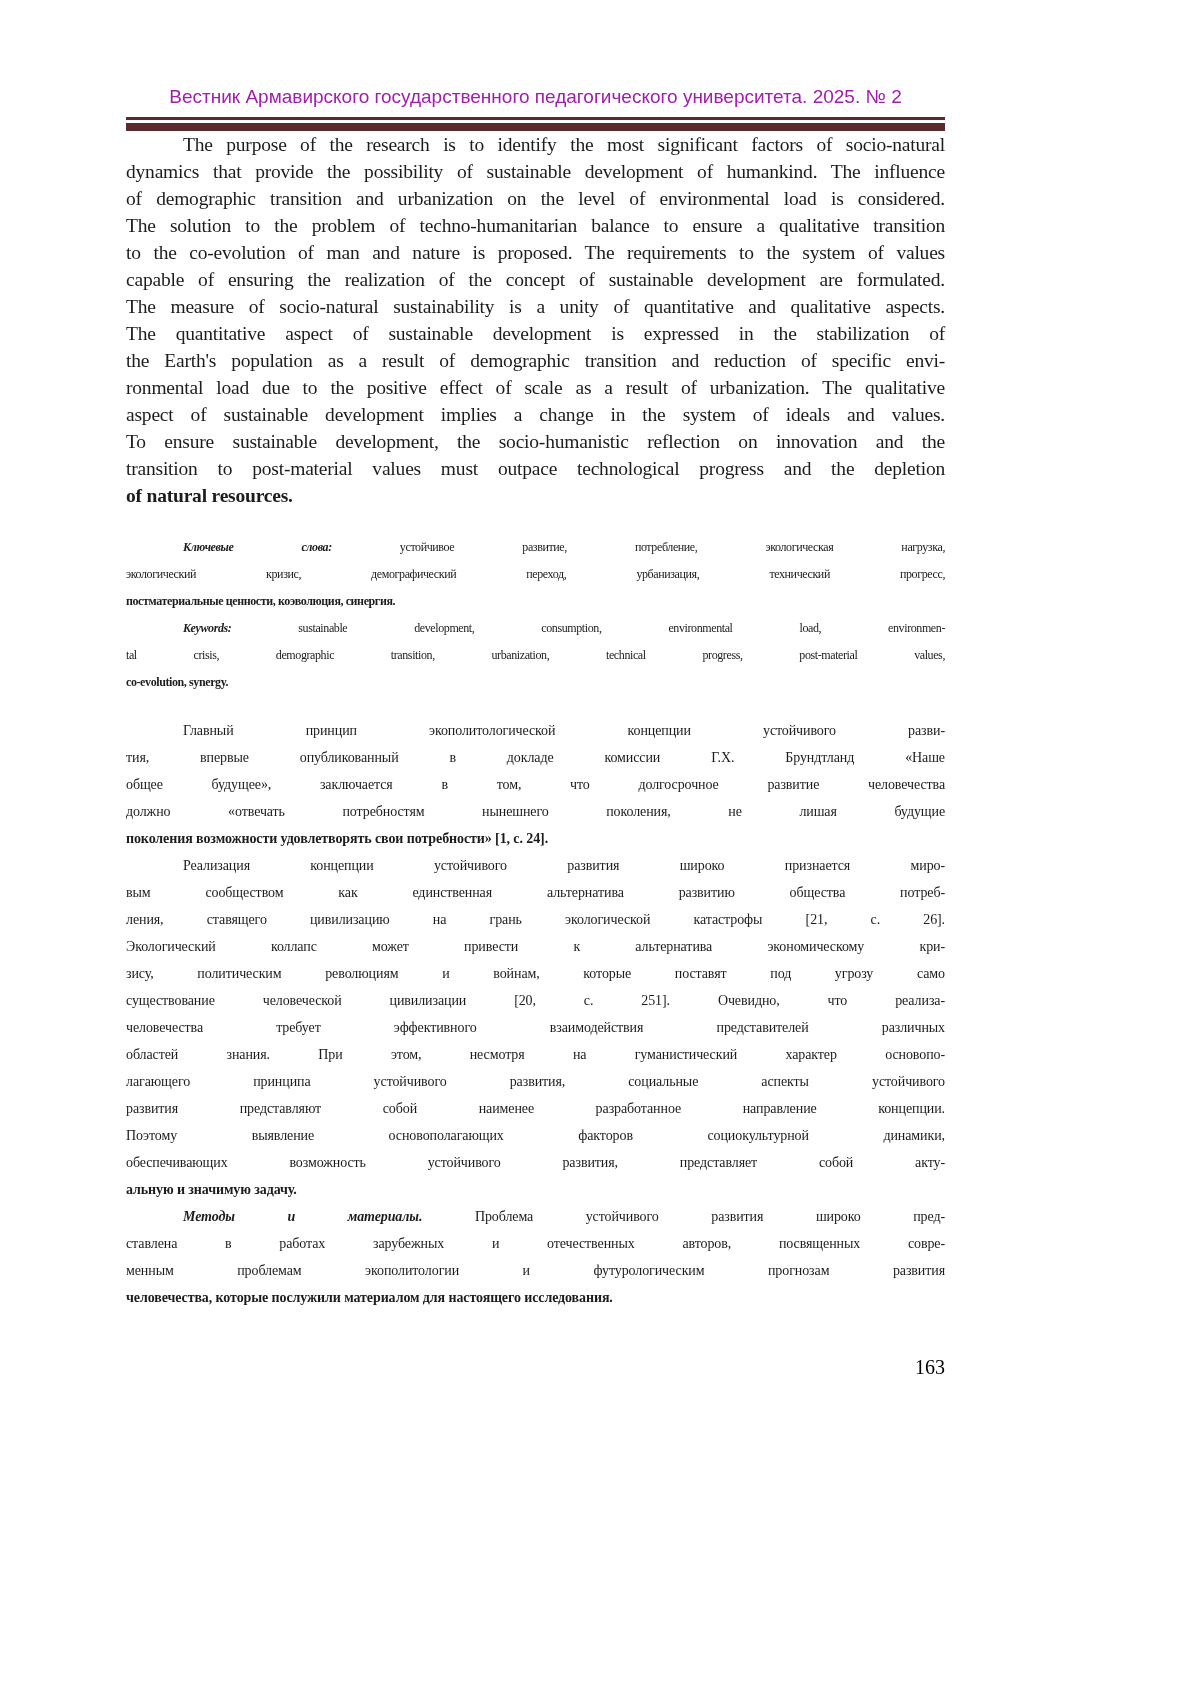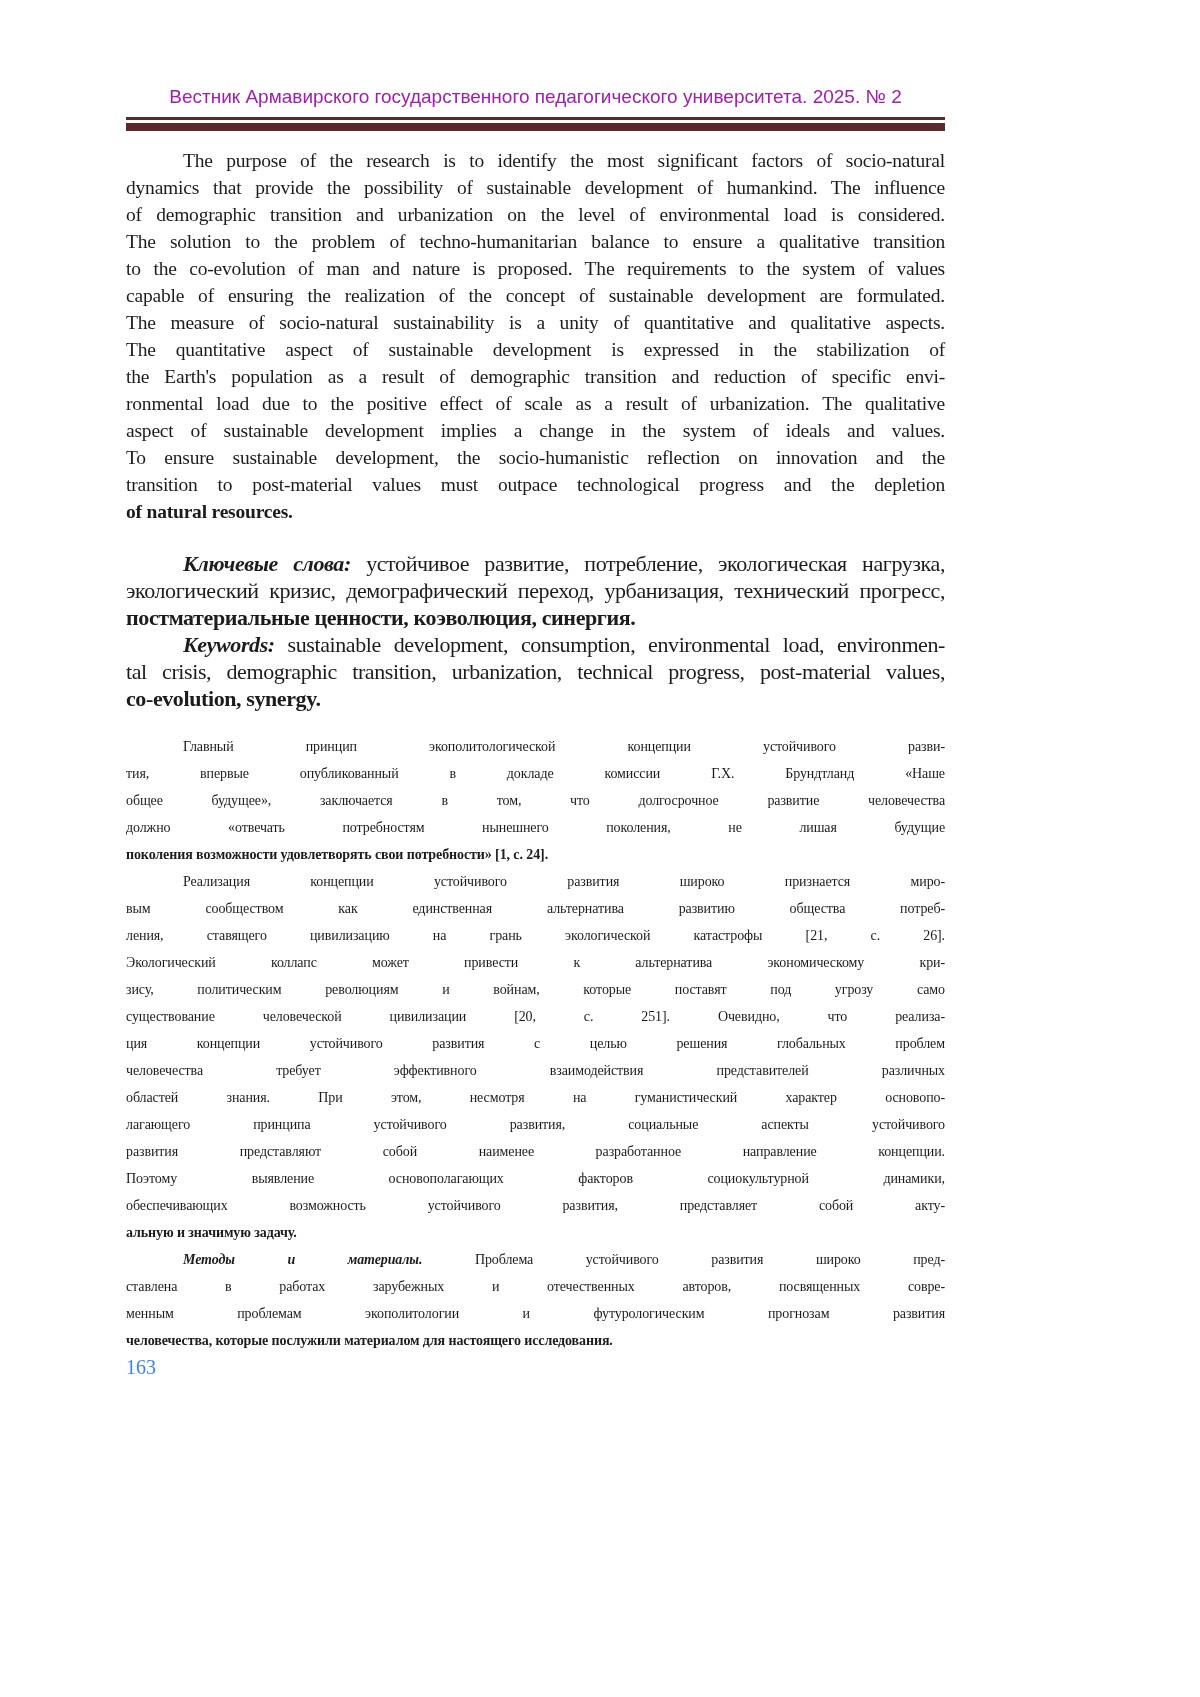--- a/index.html
+++ b/index.html
@@ -29,33 +29,33 @@
   .ln {
     line-height: 27px;
     min-height: 27px;
     text-align: justify;
     text-align-last: justify;
     text-justify: inter-word;
   }
   .ln.first { padding-left: 57px; }
   .ln.last  { text-align-last: left; font-weight: bold; }
 
-  .abstract { margin-top: 16px; font-size: 19.5px; letter-spacing: -0.2px; }
-  .kw       { font-size: 22px;  letter-spacing: -0.4px; }
+  .abstract { font-size: 19.5px; letter-spacing: -0.2px; }
+  .kw       { font-size: 12px;  letter-spacing: -0.4px; }
   .kw-ru    { margin-top: 25px; }
   .ru       { font-size: 14px;  letter-spacing: -0.1px; }
   .p1       { margin-top: 21px; }
 
   .bi { font-weight: bold; font-style: italic; }
 
   .page-number {
     position: absolute; left: 126px; top: 1354px; width: 819px;
-    text-align: left;
+    text-align: right;
     font-size: 20px; line-height: 26px;
-    color: #3b82f6;
+    color: #000000;
   }
 </style>
 </head>
 <body>
 
 <div class="page">
   <div class="column">
 
     <div class="running-head">
       <div class="head-title">Вестник Армавирского государственного педагогического университета. 2025. № 2</div>
@@ -104,21 +104,20 @@
         <div class="ln last">поколения возможности удовлетворять свои потребности» [1, с. 24].</div>
       </div>
 
     <div class="para ru">
         <div class="ln first">Реализация концепции устойчивого развития широко признается миро-</div>
         <div class="ln">вым сообществом как единственная альтернатива развитию общества потреб-</div>
         <div class="ln">ления, ставящего цивилизацию на грань экологической катастрофы [21, с. 26].</div>
         <div class="ln">Экологический коллапс может привести к альтернатива экономическому кри-</div>
         <div class="ln">зису, политическим революциям и войнам, которые поставят под угрозу само</div>
         <div class="ln">существование человеческой цивилизации [20, с. 251]. Очевидно, что реализа-</div>
-        <div class="ln">ция концепции устойчивого развития с целью решения глобальных проблем</div>
         <div class="ln">человечества требует эффективного взаимодействия представителей различных</div>
         <div class="ln">областей знания. При этом, несмотря на гуманистический характер основопо-</div>
         <div class="ln">лагающего принципа устойчивого развития, социальные аспекты устойчивого</div>
         <div class="ln">развития представляют собой наименее разработанное направление концепции.</div>
         <div class="ln">Поэтому выявление основополагающих факторов социокультурной динамики,</div>
         <div class="ln">обеспечивающих возможность устойчивого развития, представляет собой акту-</div>
         <div class="ln last">альную и значимую задачу.</div>
       </div>
 
     <div class="para ru methods">

